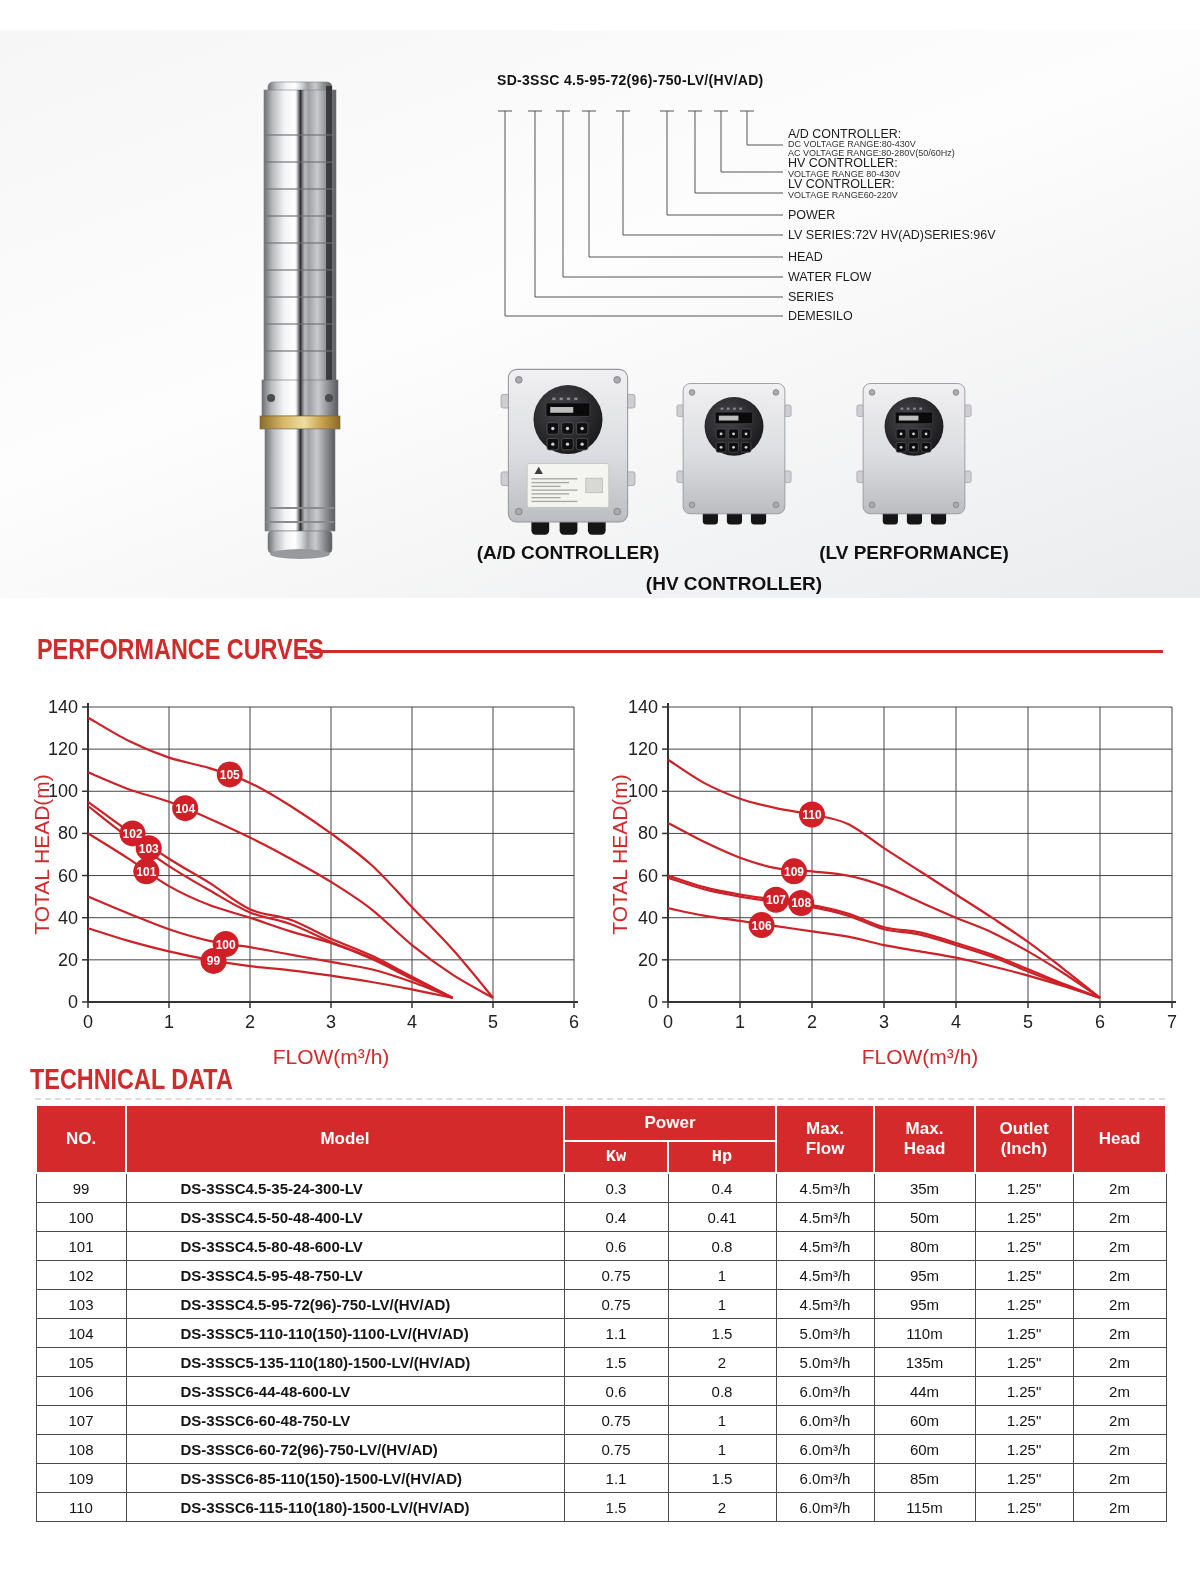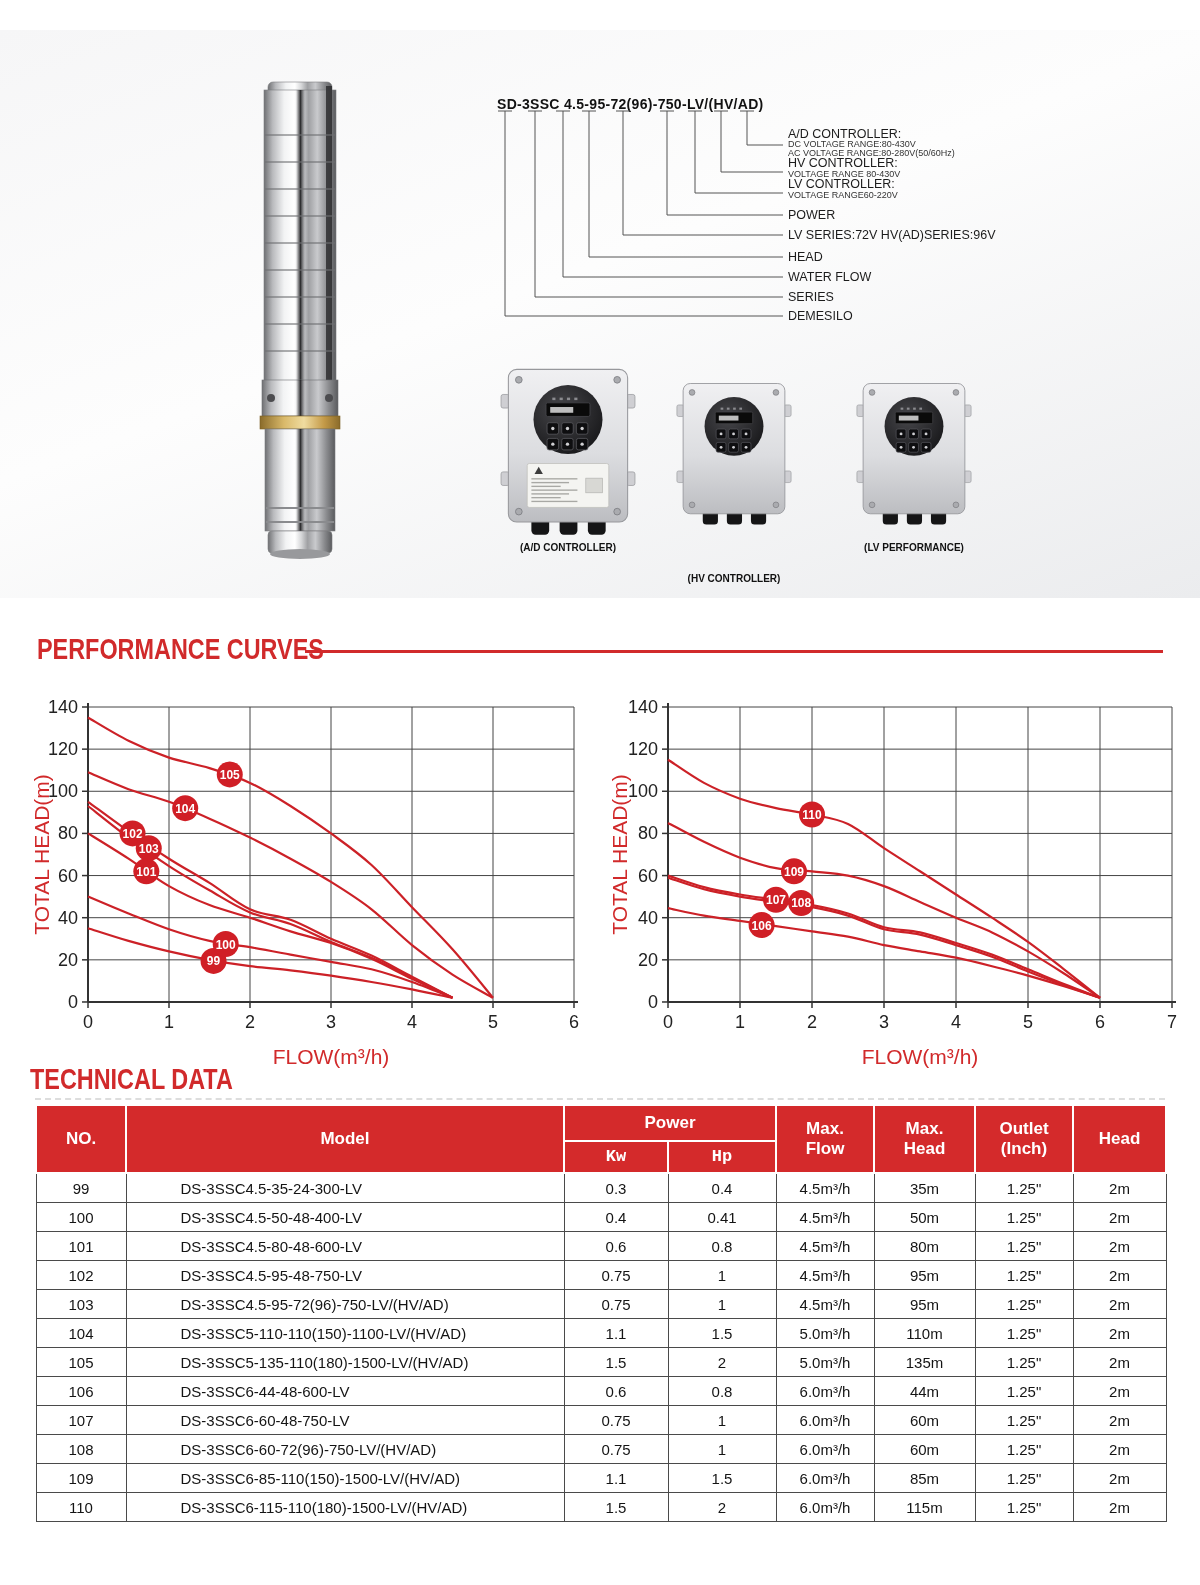--- a/index.html
+++ b/index.html
@@ -1,37 +1,37 @@
 <!DOCTYPE html>
 <html><head>
 <meta charset="utf-8">
 <style>
   html,body{margin:0;padding:0;background:#fff;}
   .page{position:relative;width:1200px;height:1585px;background:#ffffff;overflow:hidden;
         font-family:"Liberation Sans", sans-serif;color:#1a1a1a;}
   .top-panel{position:absolute;left:0;top:30px;width:1200px;height:568px;
         background:linear-gradient(160deg,#f6f6f7 0%,#fdfdfd 45%,#ebecee 100%);}
   .abs{position:absolute;}
-  .model-code{position:absolute;left:497px;top:96px;font-size:14px;font-weight:bold;
+  .model-code{position:absolute;left:497px;top:72px;font-size:14px;font-weight:bold;
         letter-spacing:.3px;color:#111;white-space:nowrap;}
   .sec-title{position:absolute;font-weight:bold;font-size:30px;color:#d12a2b;
         transform:scaleX(.78);transform-origin:left center;letter-spacing:0px;white-space:nowrap;}
   .sec-line{position:absolute;background:#d12a2b;height:3px;}
-  .ctrl-caption{position:absolute;font-size:10px;font-weight:bold;color:#111;
+  .ctrl-caption{position:absolute;font-size:19px;font-weight:bold;color:#111;
         text-align:center;white-space:nowrap;transform:translateX(-50%);}
   .dash-top{position:absolute;border-top:2px dashed #dddddd;}
   table.spec{position:absolute;left:35px;top:1104px;width:1130px;border-collapse:collapse;
         table-layout:fixed;font-size:15px;}
   table.spec th{background:#d42a2b;color:#fff;font-weight:bold;font-size:17px;
         border:2px solid #ffffff;white-space:pre-line;line-height:1.15;padding:2px 0;}
   table.spec tr.h1 th{height:30px;}
   table.spec tr.h2 th{height:26px;font-family:Liberation Mono, monospace;}
   table.spec td{border:1px solid #4a4a4a;height:28px;text-align:center;color:#141414;
         padding:0 2px;overflow:hidden;white-space:nowrap;}
-  table.spec td.model{text-align:left;padding-left:54px;}
+  table.spec td.model{text-align:left;padding-left:54px;font-weight:bold;}
   table.spec tbody{border:1px solid #333;}
   svg text{font-family:"Liberation Sans", sans-serif;}
 </style>
 </head>
 <body>
 
 <div class="page">
 
   <div class="top-panel"></div>
 

